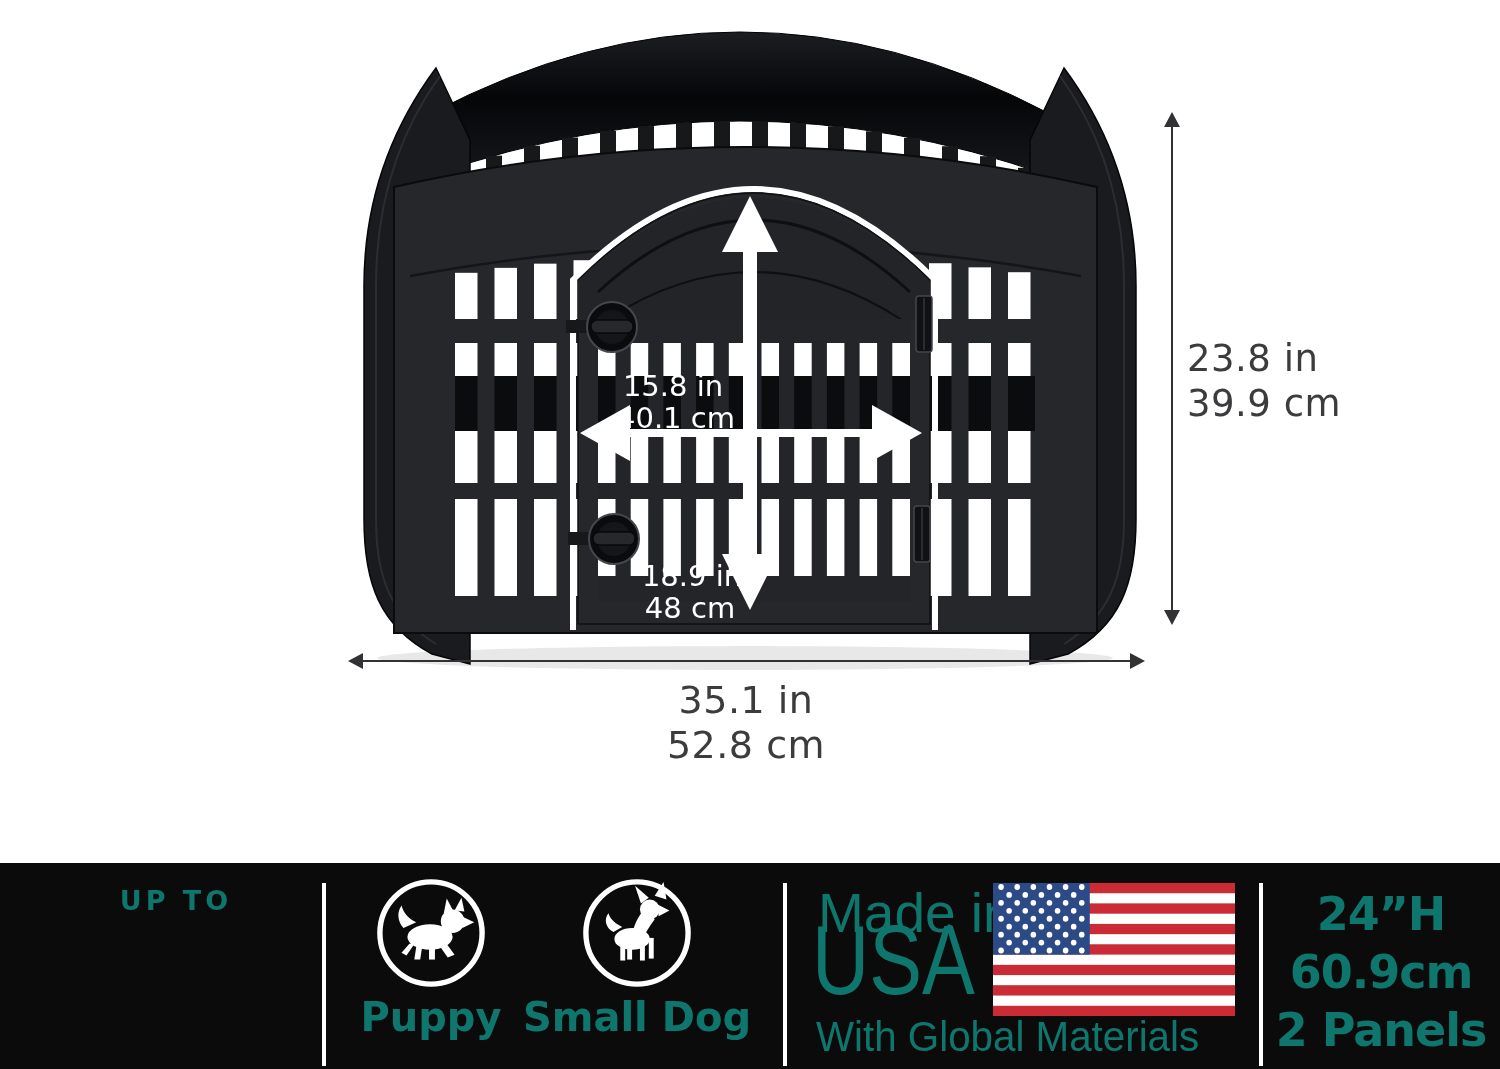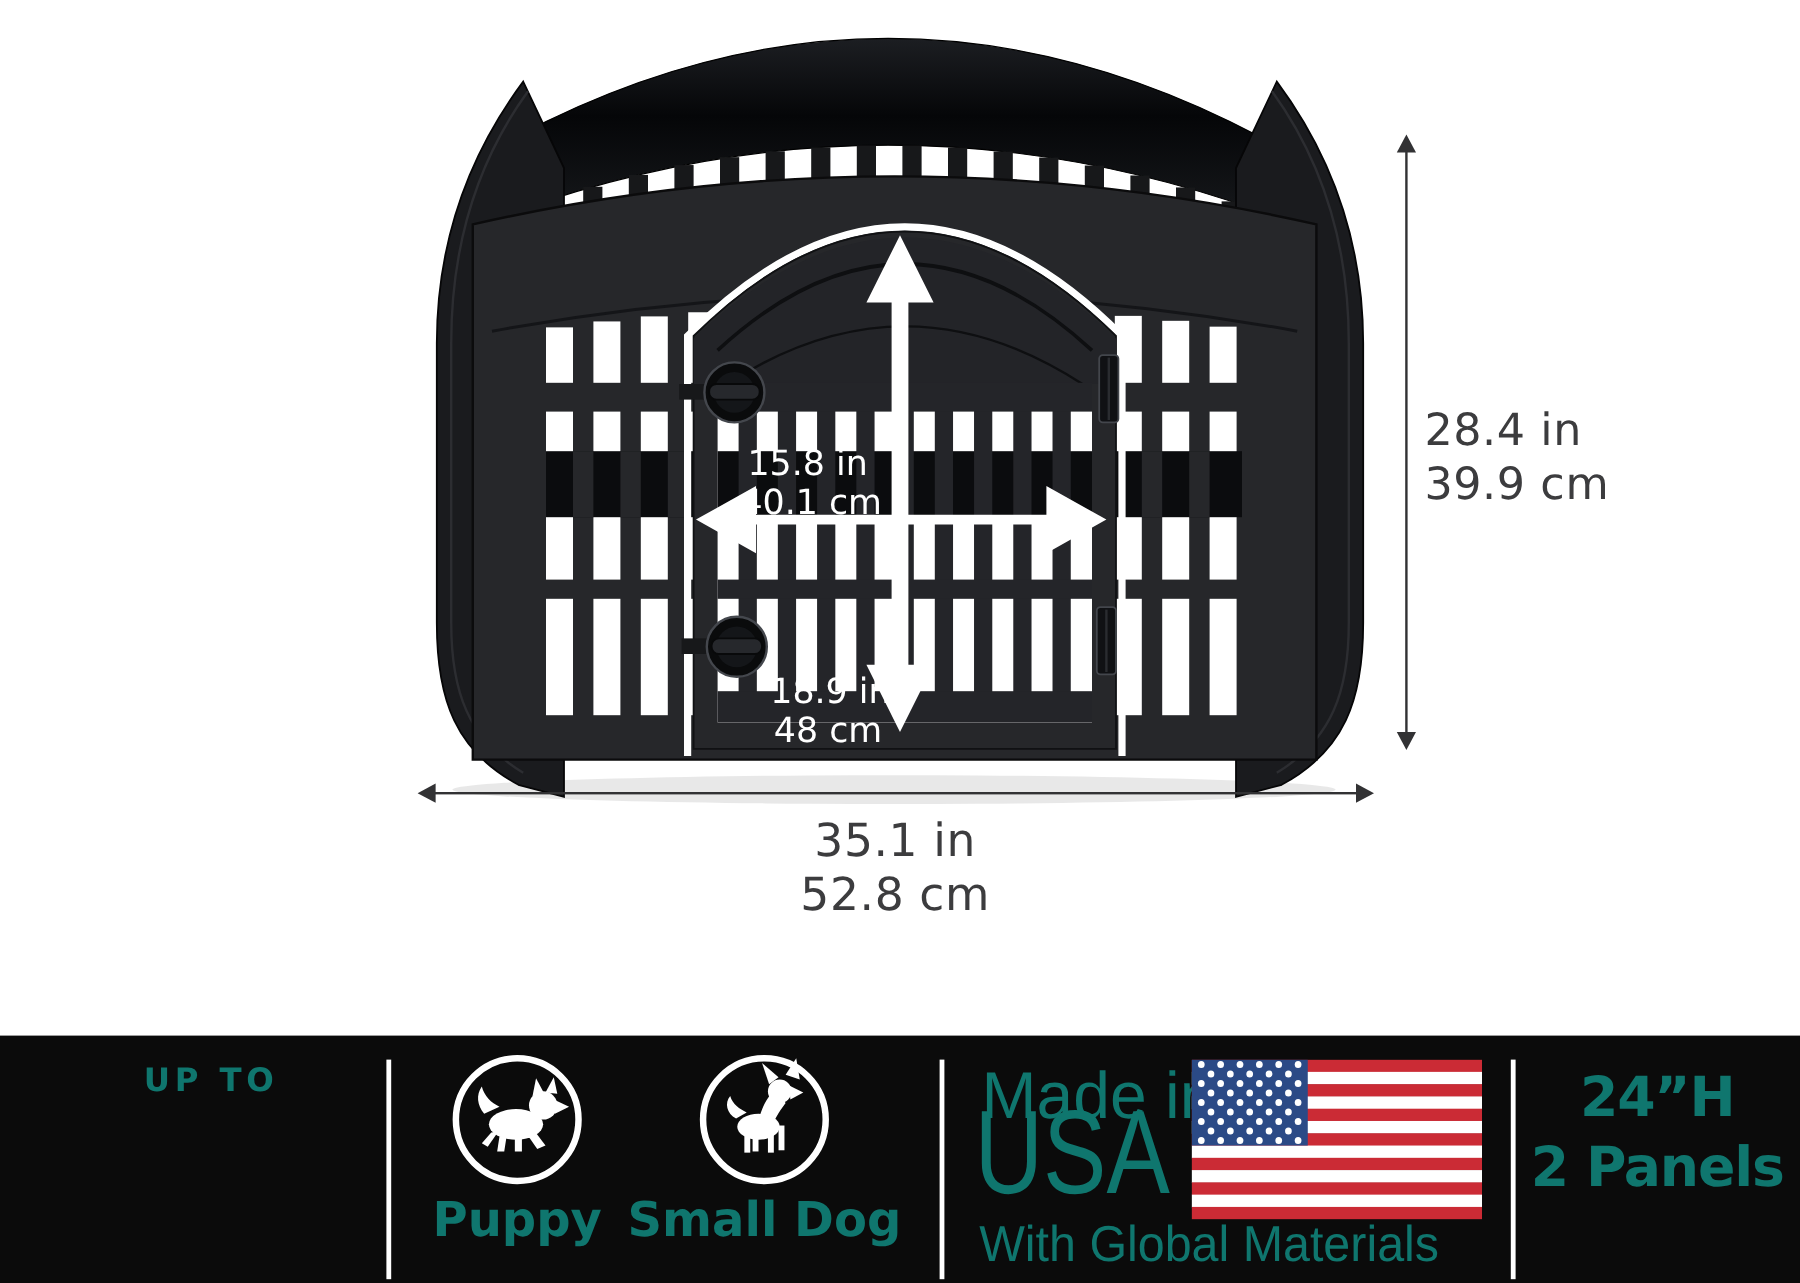--- a/index.html
+++ b/index.html
@@ -215,21 +215,21 @@
     <text class="pen-label" x="336" y="404" text-anchor="middle">40.1 cm</text>
     <text class="pen-label" x="352" y="562" text-anchor="middle">18.9 in</text>
     <text class="pen-label" x="350" y="594" text-anchor="middle">48 cm</text>
   </svg>
 
   <div>
     <div class="dim-line-v"></div>
     <div class="tri tri-up"></div>
     <div class="tri tri-down"></div>
     <div class="dim-label" id="pen-height-label">
-      <div>28.4 in</div>
+      <div>23.8 in</div>
       <div>39.9 cm</div>
     </div>
   </div>
   <div>
     <div class="dim-line-h"></div>
     <div class="tri tri-left"></div>
     <div class="tri tri-right"></div>
     <div class="dim-label" id="pen-width-label">
       <div>35.1 in</div>
       <div>52.8 cm</div>
@@ -356,16 +356,17 @@
             <circle cx="57.01" cy="50.76" r="2.2" fill="#ffffff"></circle>
             <circle cx="69.68" cy="50.76" r="2.2" fill="#ffffff"></circle>
           </g>
         </svg>
     </div>
 
     <div class="divider" id="divider-3"></div>
 
     <div id="sec-specs">
       <div>24”H</div>
+      <div>60.9cm</div>
       <div>2 Panels</div>
     </div>
   </div>
 </div>
 
 </body></html>

